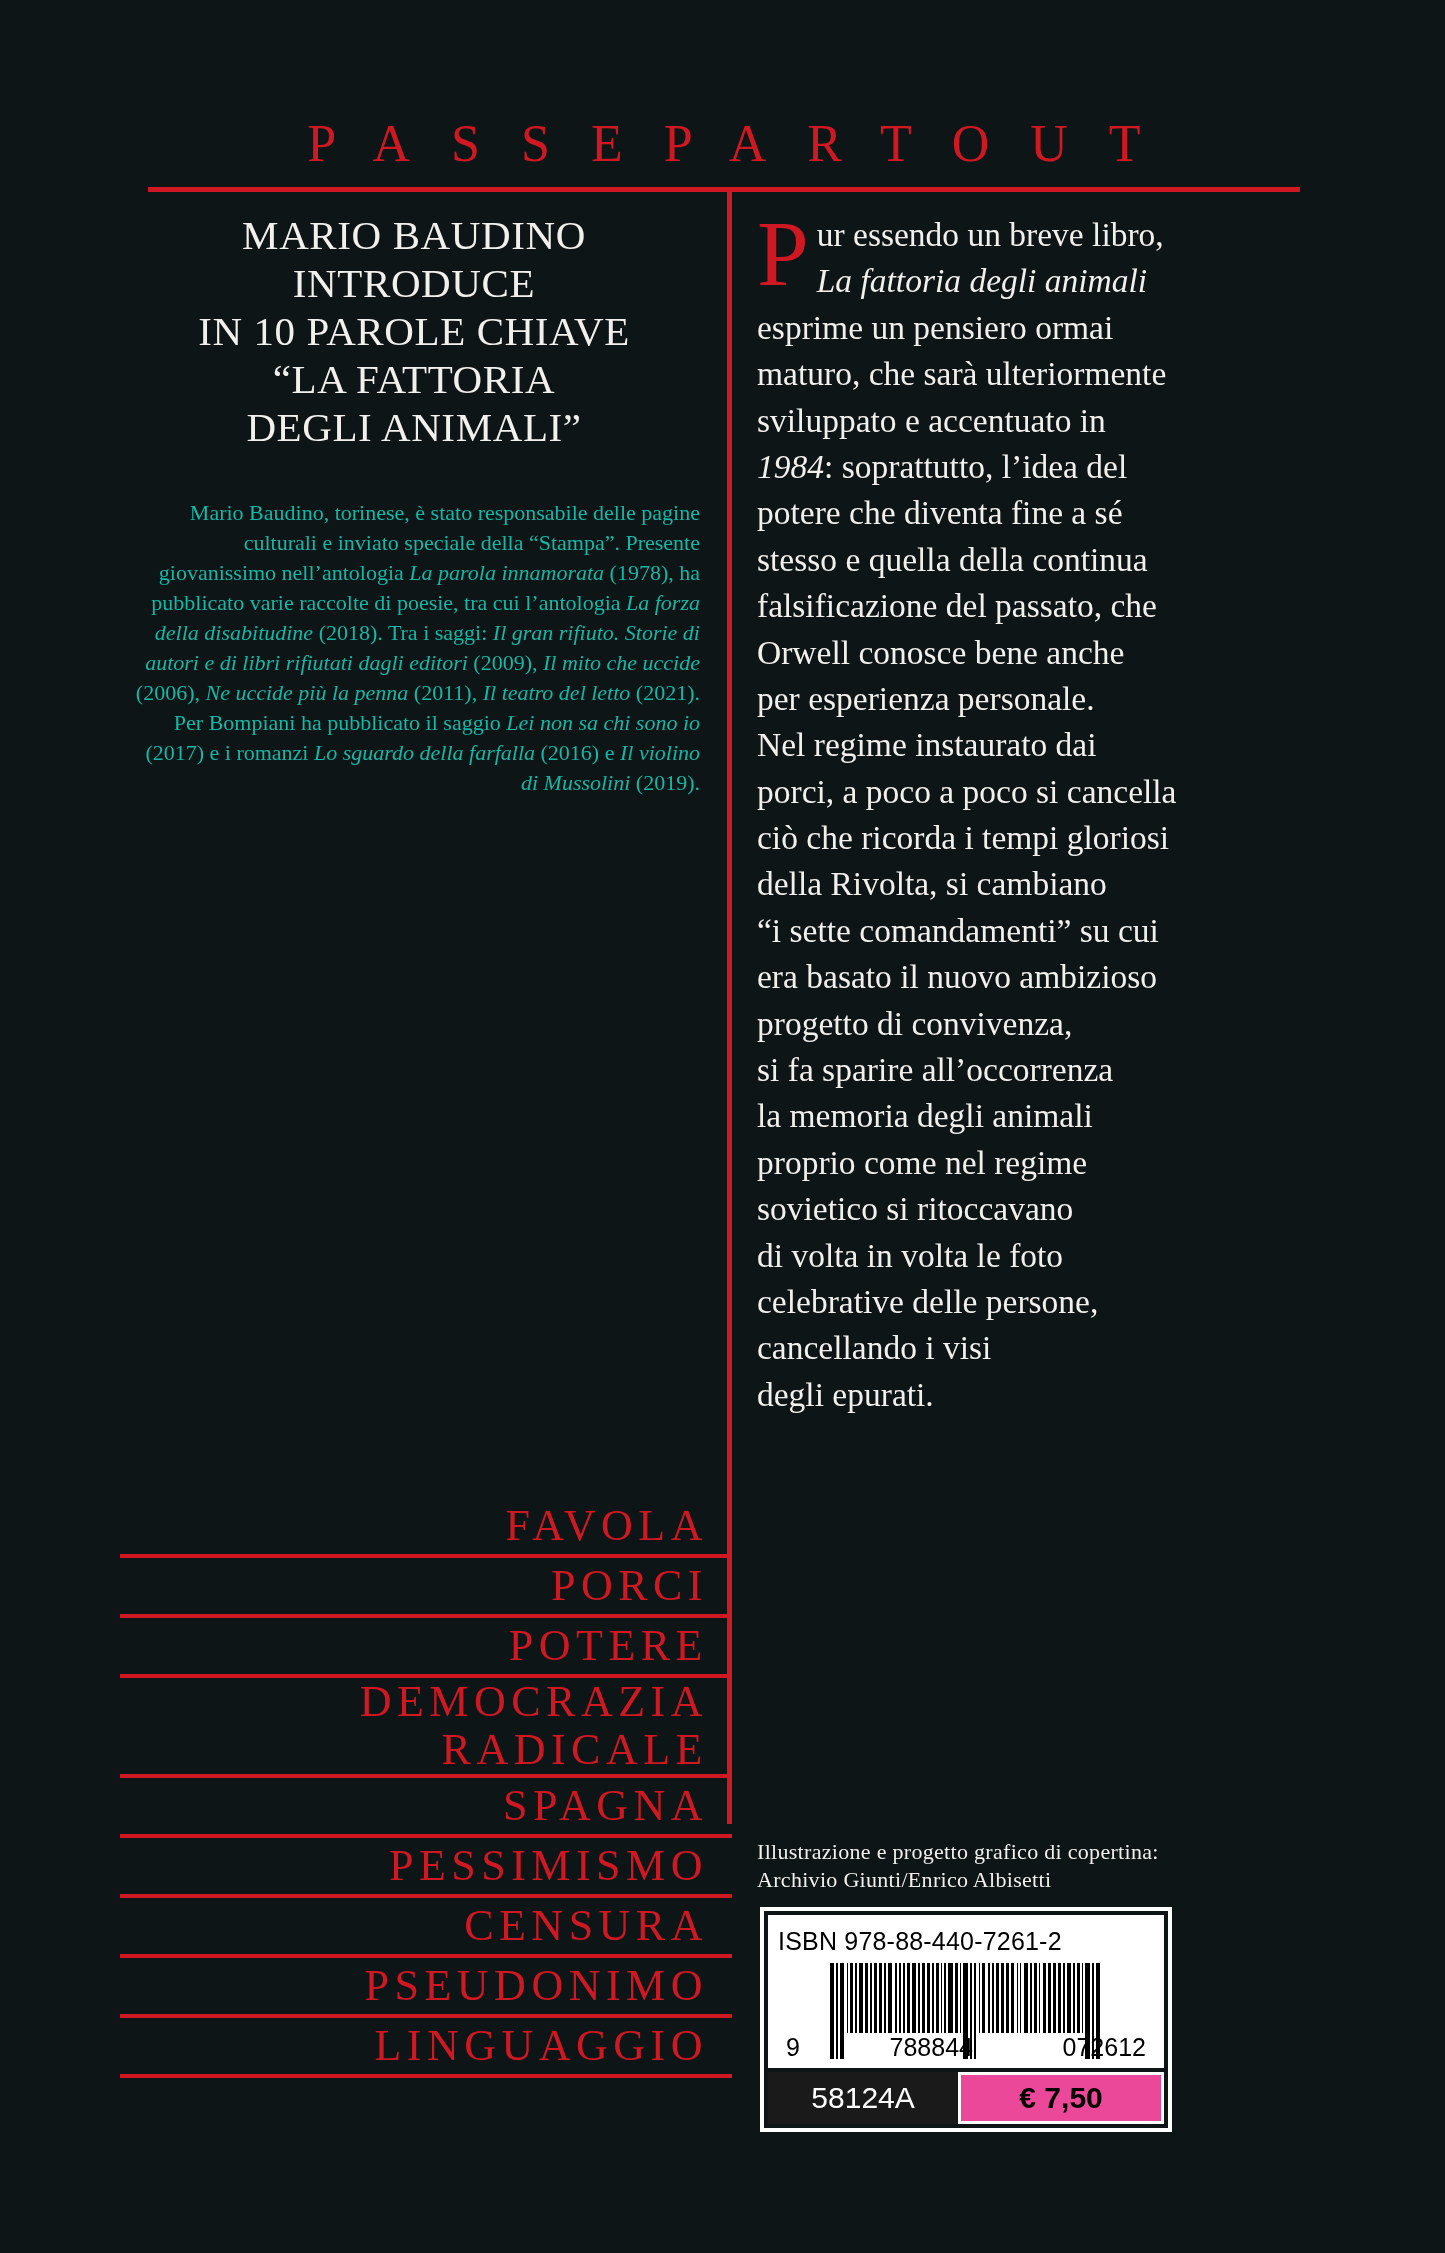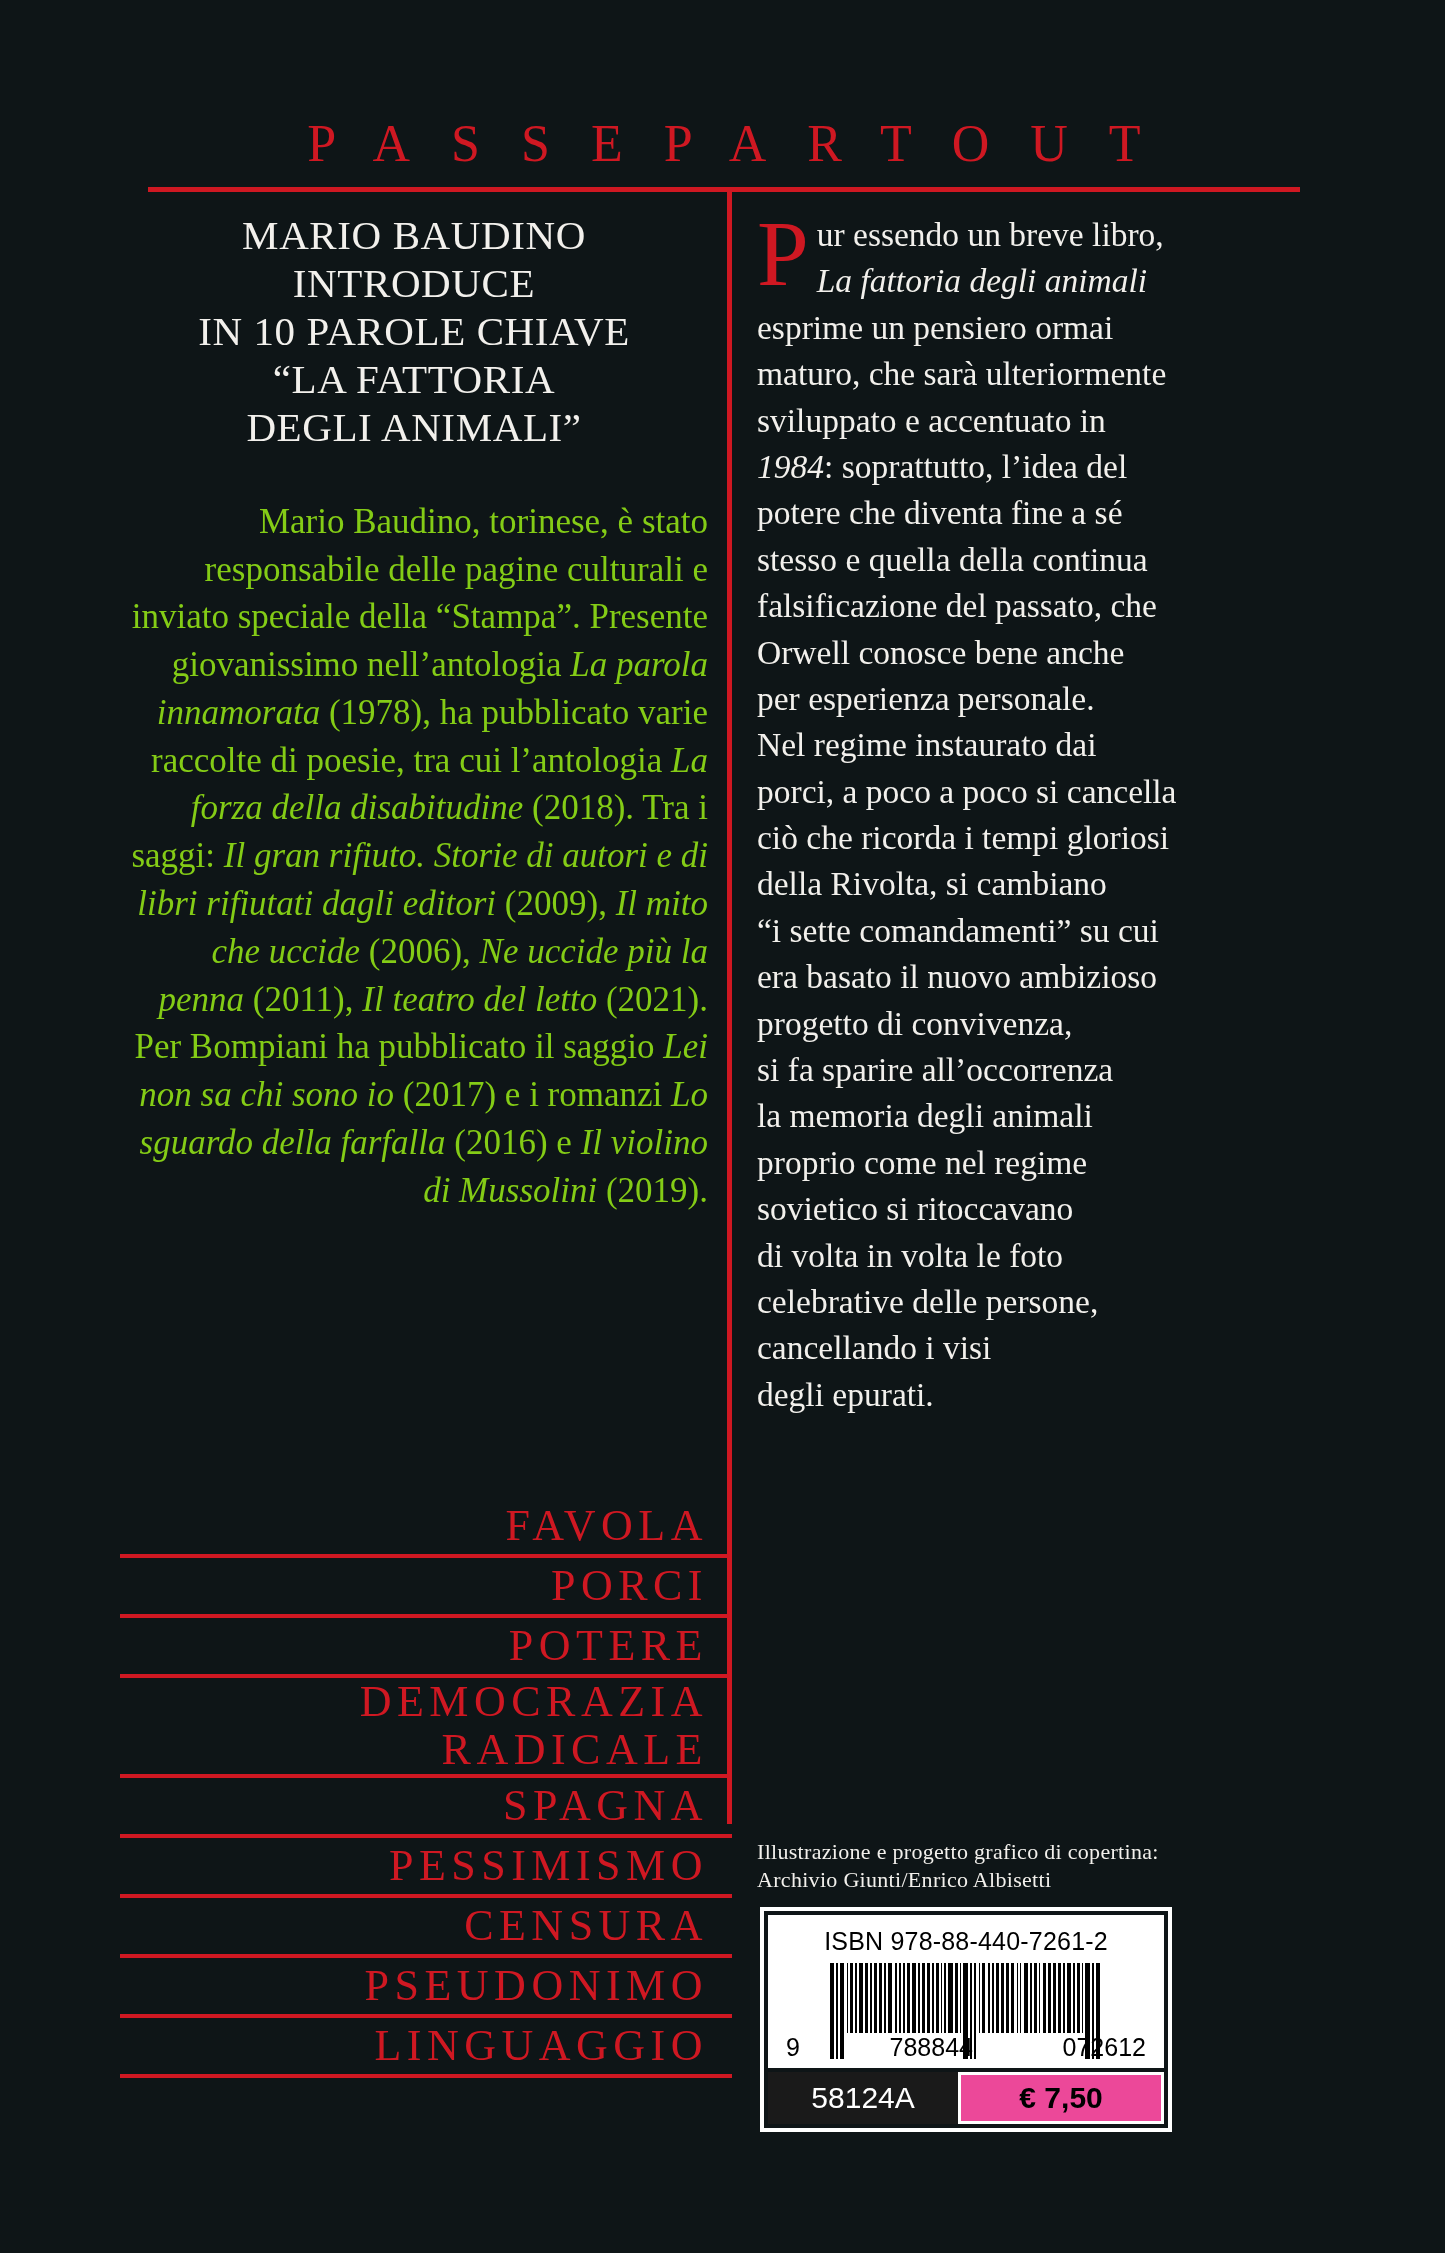--- a/index.html
+++ b/index.html
@@ -78,25 +78,25 @@
     font-size: 41px;
     line-height: 1.17;
     letter-spacing: 0.6px;
     margin: 0 0 46px 0;
     text-align: center;
   }
   .headline span { display: block; white-space: nowrap; }
 
   
   .bio {
-    color: #84cc16;
-    font-size: 35px;
+    color: #14b8a6;
+    font-size: 22px;
     line-height: 1.365;
     text-align: right;
-    margin: 0;
+    margin: 8px;
   }
   .bio i { font-style: italic; }
 
   
   .keywords {
     position: absolute;
     left: 120px;
     top: 1498px;
     width: 612px;
   }
@@ -158,21 +158,21 @@
     border: 4px solid #ffffff;
     background: #0e1517;
     box-sizing: border-box;
     padding: 4px;
   }
   .barcode-white {
     background: #ffffff;
     padding: 12px 10px 6px 10px;
   }
   .isbn-text {
-    text-align: center;
+    text-align: left;
     color: #000;
     font-family: "Liberation Sans", sans-serif;
     font-size: 25px;
     letter-spacing: 0.2px;
     margin-bottom: 7px;
   }
   .bars {
     height: 96px;
     display: flex;
     align-items: flex-start;

